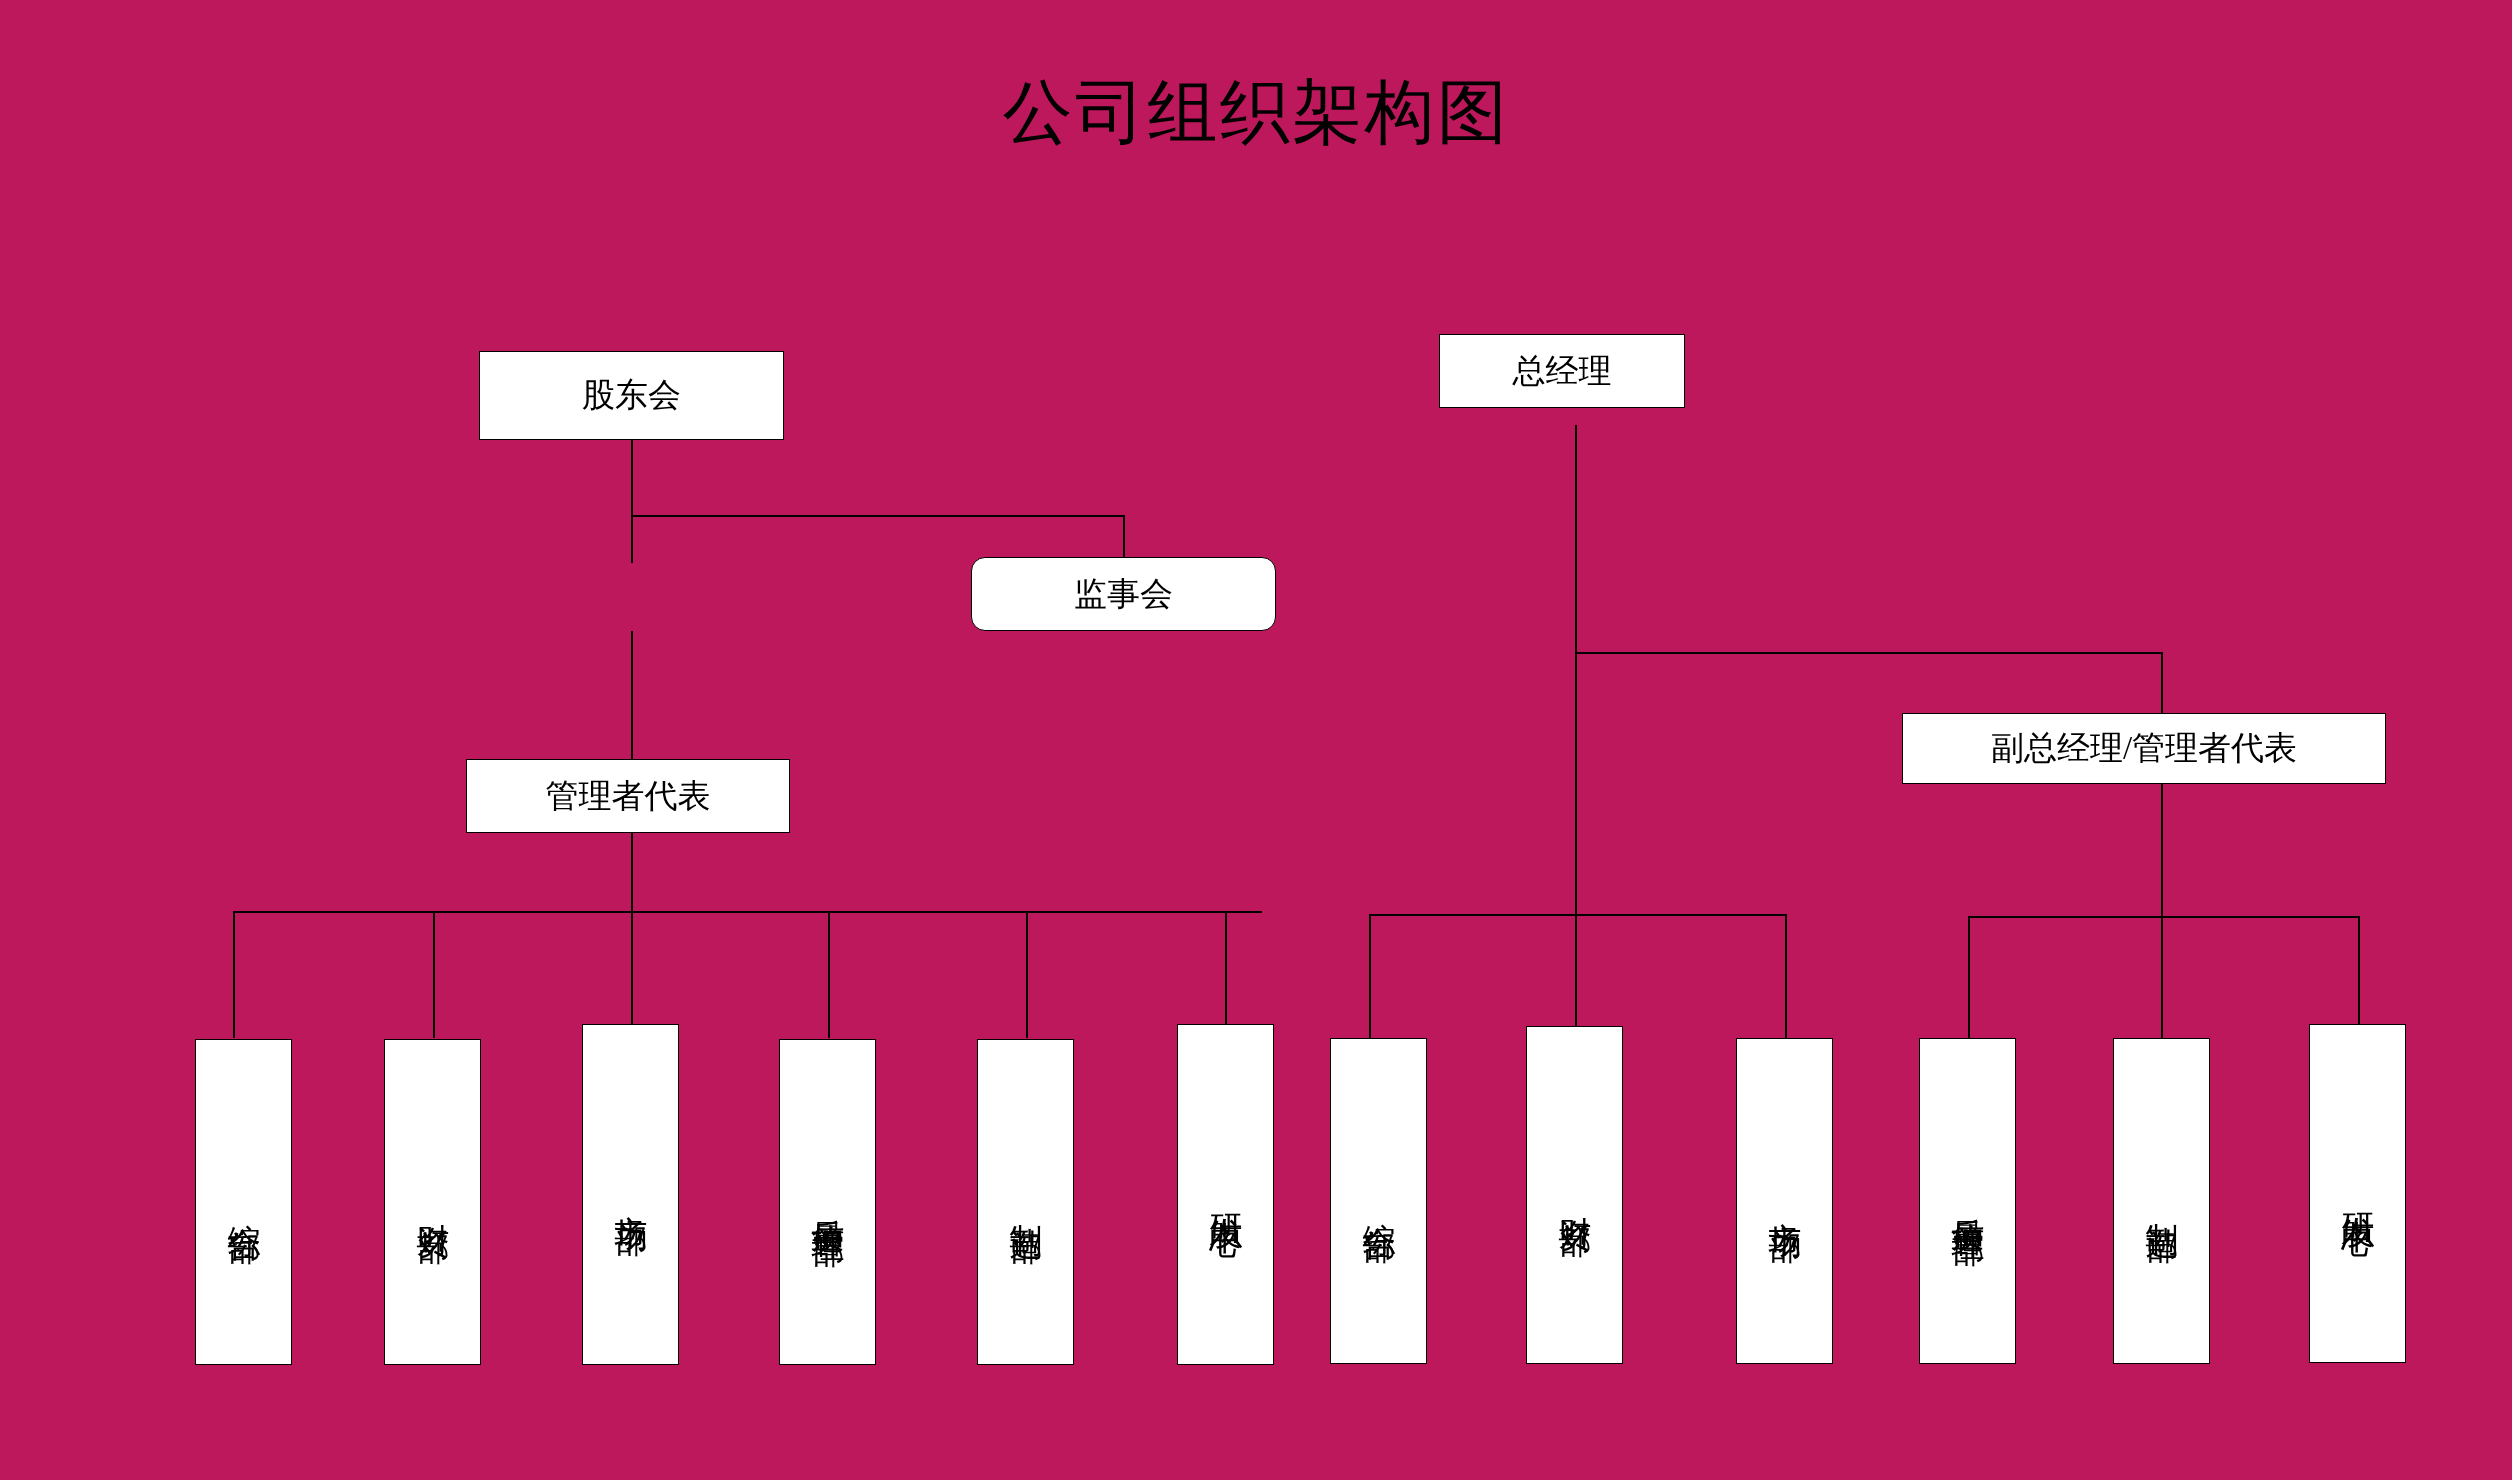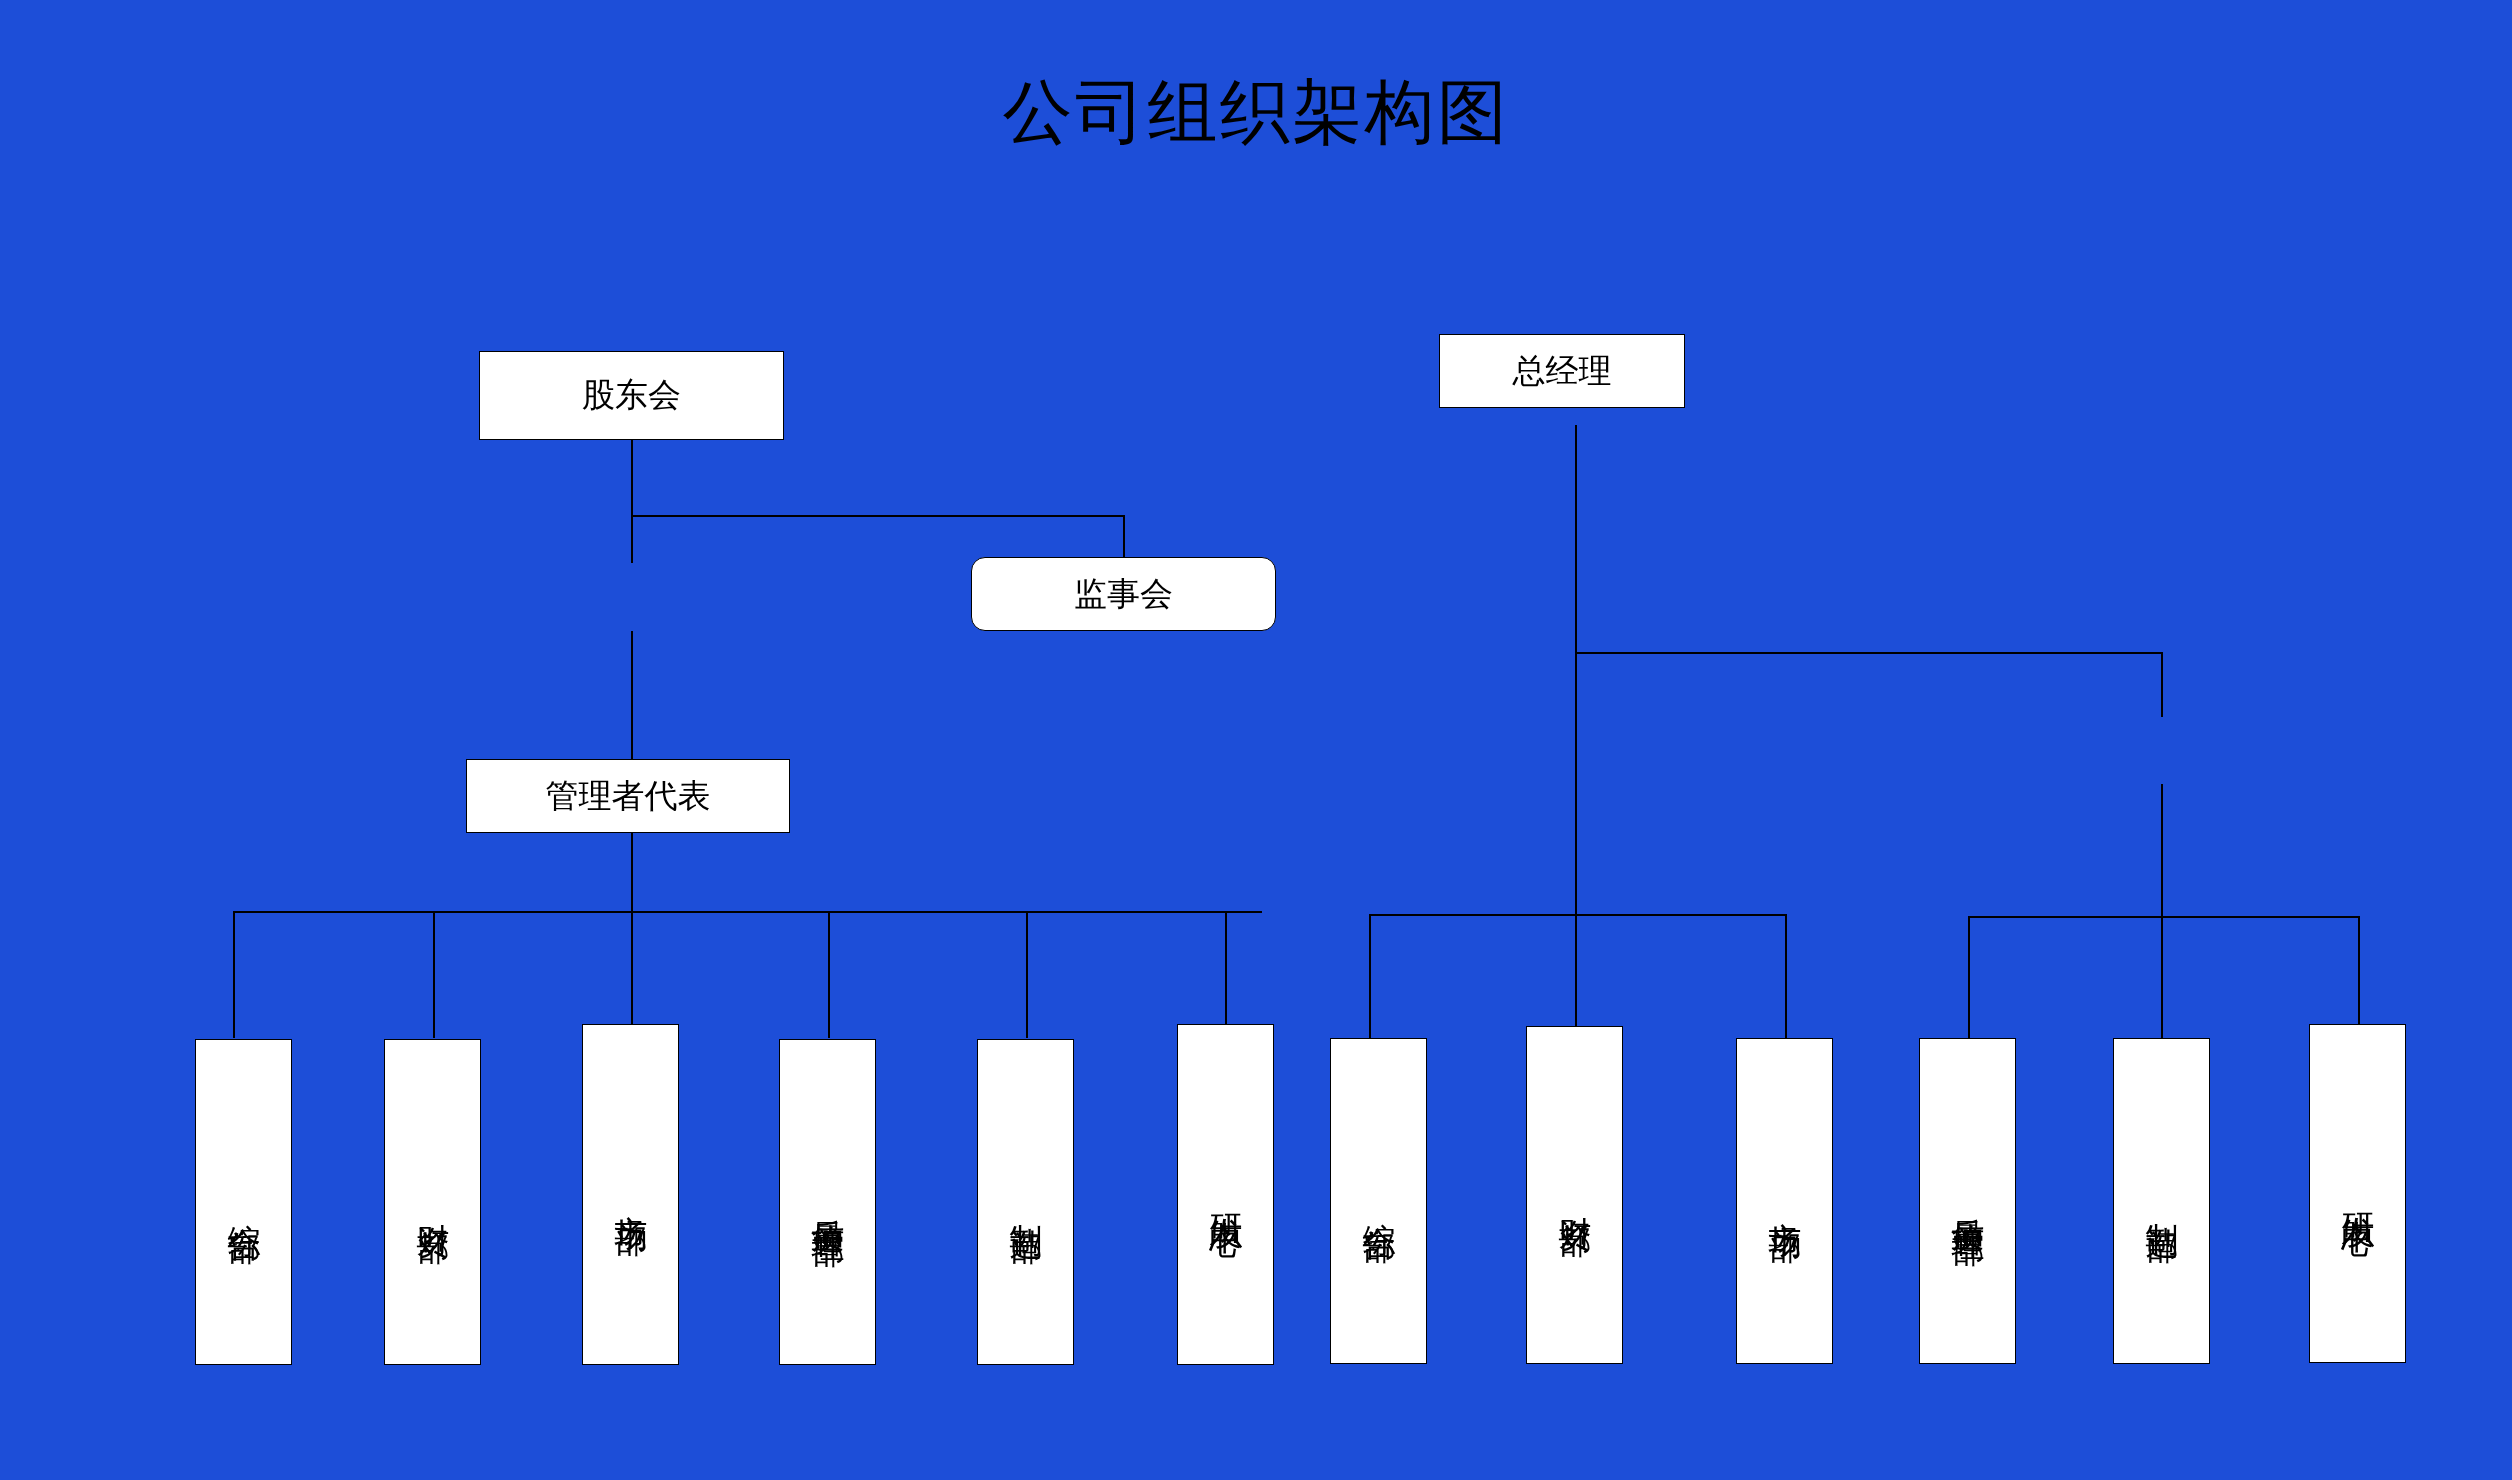--- a/index.html
+++ b/index.html
@@ -8,21 +8,21 @@
     background: #ffffff;
   }
   body {
     font-family: "Liberation Serif", "DejaVu Serif", serif;
     color: #000000;
   }
   #page {
     position: relative;
     width: 2512px;
     height: 1480px;
-    background: #1d4ed8;
+    background: #be185d;
     overflow: hidden;
   }
   #title {
     position: absolute;
     left: 0;
     top: 71px;
     width: 2512px;
     text-align: center;
     font-size: 70px;
     letter-spacing: 2.4px;
@@ -119,20 +119,23 @@
 
   <div class="node" style="left:1439px; top:334px; width:246px; height:74px;">
     <span class="lbl">总经理</span>
   </div>
 
   <div class="line vline" style="left:1575px; top:425px; height:490px;"></div>
 
   <div class="line hline" style="left:1575px; top:652px; width:588px;"></div>
   <div class="line vline" style="left:2161px; top:652px; height:65px;"></div>
 
+  <div class="node" style="left:1902px; top:713px; width:484px; height:71px;">
+    <span class="lbl">副总经理/管理者代表</span>
+  </div>
 
   <div class="line hline" style="left:1369px; top:914px; width:418px;"></div>
   <div class="line vline" style="left:1369px; top:914px; height:124px;"></div>
   <div class="line vline" style="left:1575px; top:914px; height:124px;"></div>
   <div class="line vline" style="left:1785px; top:914px; height:124px;"></div>
 
   <div class="node vert" style="left:1330px; top:1038px; width:97px; height:326px;">
     <span class="lbl">综合部</span>
   </div>
   <div class="node vert" style="left:1526px; top:1026px; width:97px; height:338px;">

